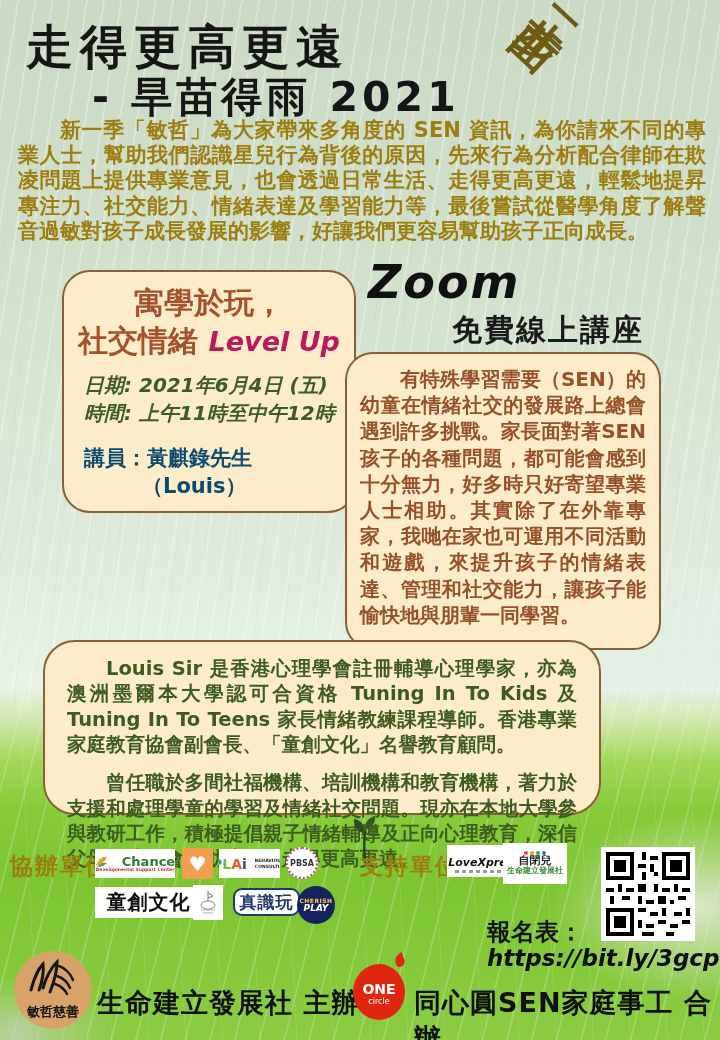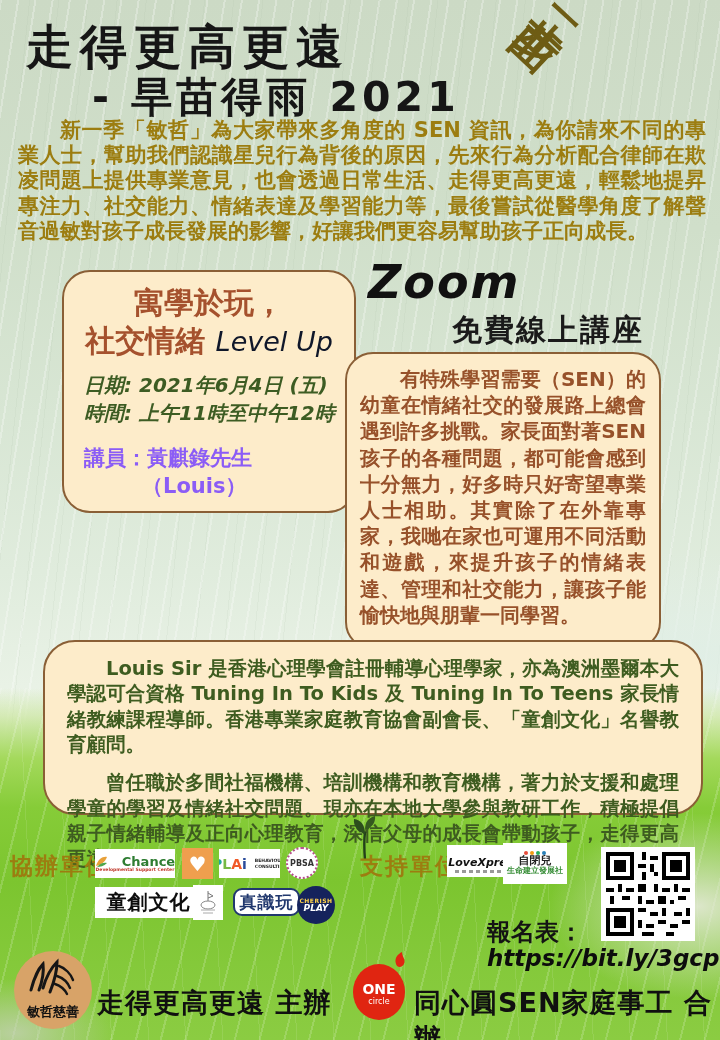--- a/index.html
+++ b/index.html
@@ -27,29 +27,29 @@
                radial-gradient(ellipse 260px 70px at 50% 2%,rgba(240,248,224,.55),rgba(240,248,224,0) 70%);}
   .title1{position:absolute;left:26px;top:16px;font-size:47px;font-weight:800;color:#161616;letter-spacing:7px;}
   .title2{position:absolute;left:92px;top:70px;font-size:41px;font-weight:800;color:#161616;letter-spacing:4px;}
   .badge{position:absolute;left:552px;top:-12px;font-size:45px;font-weight:700;color:#6e5c14;
     writing-mode:vertical-rl;transform:rotate(43deg);transform-origin:50% 30%;letter-spacing:10px;}
   .intro{position:absolute;left:18px;top:118px;width:688px;font-size:21px;line-height:1.2;
     font-weight:700;color:#9c7d10;text-align:justify;text-indent:2em;}
   .card{position:absolute;background:#fdecca;border:2px solid #8a5f36;border-radius:28px;box-sizing:border-box;}
   .event-card{left:62px;top:270px;width:294px;height:243px;padding:12px 14px;text-align:center;}
   .event-title{font-size:30px;font-weight:700;color:#a5512d;line-height:1.28;}
-  .levelup{font-family:"DejaVu Sans",sans-serif;font-style:italic;font-weight:400;color:#0f172a;font-size:27px;}
+  .levelup{font-family:"DejaVu Sans",sans-serif;font-style:italic;font-weight:700;color:#be185d;font-size:27px;}
   .event-meta{margin-top:10px;text-align:left;padding-left:6px;font-size:20px;font-weight:700;color:#3d5c23;line-height:1.42;font-style:italic;}
-  .speaker{margin-top:16px;text-align:left;padding-left:6px;font-size:21px;font-weight:700;color:#8b5cf6;line-height:1.35;}
+  .speaker{margin-top:16px;text-align:left;padding-left:6px;font-size:21px;font-weight:700;color:#0c4a6e;line-height:1.35;}
   .speaker .eng{display:block;padding-left:58px;}
   .zoom-head{position:absolute;left:368px;top:255px;font-size:46px;font-weight:800;color:#111;font-style:italic;letter-spacing:2px;}
   .zoom-sub{position:absolute;left:452px;top:310px;font-size:30px;font-weight:800;color:#1a1a1a;letter-spacing:2px;}
   .desc-card{left:345px;top:352px;width:316px;height:298px;padding:12px 13px;}
   .desc-text{font-size:20px;line-height:1.31;font-weight:700;color:#97512a;text-align:justify;text-indent:2em;}
-  .bio-card{left:43px;top:640px;width:660px;height:175px;padding:10px 22px;border-radius:32px;}
+  .bio-card{left:43px;top:640px;width:558px;height:175px;padding:10px 22px;border-radius:32px;}
   .bio-text{font-size:19.5px;line-height:1.3;font-weight:700;color:#3e5c20;text-align:justify;text-indent:2em;margin:4px 0 0 0;}
   .bio-text + .bio-text{margin-top:13px;}
   .partner-label{position:absolute;font-size:23px;font-weight:800;color:#9c7d10;letter-spacing:2px;}
   .logo{position:absolute;background:#fff;display:flex;align-items:center;justify-content:center;overflow:hidden;box-sizing:border-box;}
   .reg-label{position:absolute;left:487px;top:916px;font-size:24px;font-weight:700;color:#141414;}
   .reg-url{position:absolute;left:487px;top:945px;font-size:23px;font-weight:800;color:#0d0d0d;font-style:italic;}
   .org-line{position:absolute;font-size:27px;font-weight:700;color:#101010;letter-spacing:1px;}
   .sprout{position:absolute;left:348px;top:812px;}
   .qr{position:absolute;left:601px;top:847px;width:94px;height:94px;background:#fff;padding:5px;box-sizing:border-box;}
 </style>
@@ -189,21 +189,21 @@
 
   <div class="reg-label">報名表：</div>
   <div class="reg-url">https://bit.ly/3gcpTvc</div>
 
   <svg style="position:absolute;left:13px;top:950px;" width="80" height="80" viewBox="0 0 80 80">
     <circle cx="40" cy="40" r="39" fill="#d8a368"></circle>
     <path d="M18 40 C22 24 28 16 30 14 C31 22 29 32 26 40 M30 38 C34 24 40 16 44 12 C44 22 41 32 37 42" stroke="#161616" stroke-width="3" fill="none" stroke-linecap="round"></path>
     <path d="M46 16 C52 18 58 24 60 30 M44 26 C50 28 55 33 57 38 M42 34 C48 36 52 40 54 44" stroke="#161616" stroke-width="2.4" fill="none" stroke-linecap="round"></path>
     <text x="40" y="66" font-size="13" font-weight="bold" fill="#111" text-anchor="middle">敏哲慈善</text>
   </svg>
-  <div class="org-line" style="left:97px;top:985px;">走得更高更遠 主辦</div>
+  <div class="org-line" style="left:97px;top:985px;">生命建立發展社 主辦</div>
 
   <div style="position:absolute;left:352px;top:952px;width:58px;height:68px;">
     <svg width="58" height="68" viewBox="0 0 58 68">
       <path d="M44 12 C42 6 46 2 50 0 C50 5 54 7 52 12 C50 16 45 16 44 12 Z" fill="#e02511"></path>
       <ellipse cx="27" cy="40" rx="26" ry="28" fill="#e02511"></ellipse>
       <text x="27" y="42" font-size="14" font-weight="bold" fill="#fff" text-anchor="middle">ONE</text>
       <text x="27" y="52" font-size="8" fill="#fff" text-anchor="middle">circle</text>
     </svg>
   </div>
   <div class="org-line" style="left:414px;top:985px;">同心圓SEN家庭事工 合辦</div>

